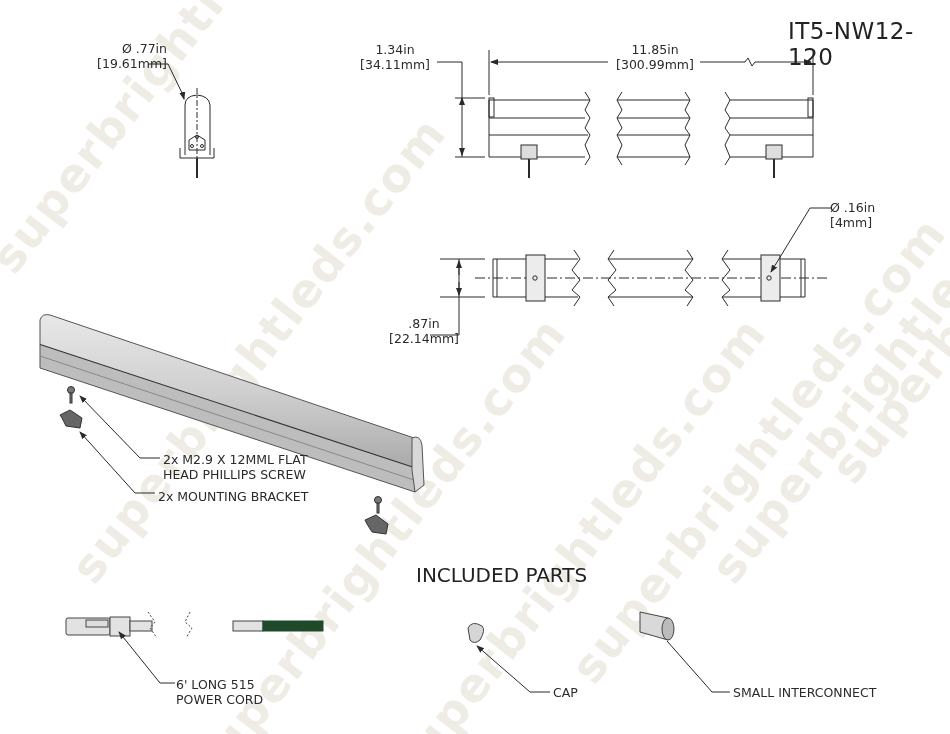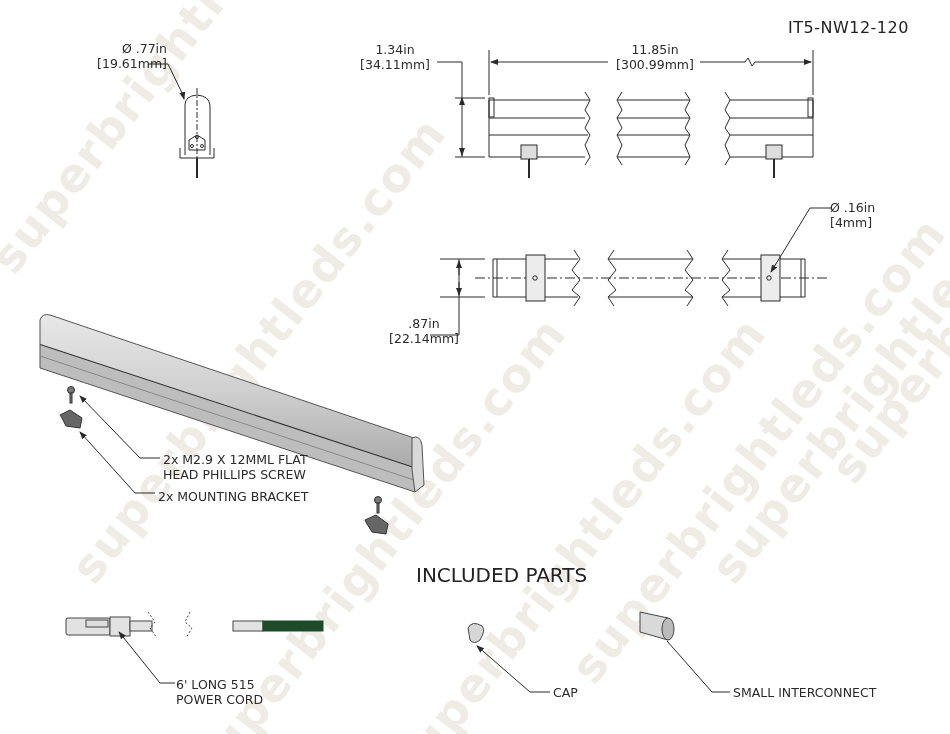--- a/index.html
+++ b/index.html
@@ -3,21 +3,21 @@
 <meta charset="utf-8">
 <style>
   html, body { margin:0; padding:0; background:#ffffff; }
   body { width:950px; height:734px; position:relative; overflow:hidden;
          font-family:"DejaVu Sans", sans-serif; color:#222; }
   .wm { position:absolute; font-family:"DejaVu Sans", sans-serif; font-weight:bold;
         font-size:46px; color:#eeece4; transform:rotate(-52deg); transform-origin:left top;
         white-space:nowrap; letter-spacing:2px; pointer-events:none; }
   svg { position:absolute; left:0; top:0; }
   .lbl { position:absolute; font-size:12.5px; line-height:15px; color:#2a2a2a; white-space:nowrap; }
-  .title { position:absolute; left:788px; top:18px; font-size:16px; color:#222; letter-spacing:0.5px; }
+  .title { position:absolute; left:788px; top:18px; font-size:23px; color:#222; letter-spacing:0.5px; }
   .heading { position:absolute; left:416px; top:563px; font-size:20px; color:#222; }
 </style>
 </head>
 <body>
 
 <div>
   <div class="wm" style="left:-20px;top:250px;">superbrightleds.com</div>
   <div class="wm" style="left:60px;top:560px;">superbrightleds.com</div>
   <div class="wm" style="left:180px;top:760px;">superbrightleds.com</div>
   <div class="wm" style="left:380px;top:760px;">superbrightleds.com</div>

